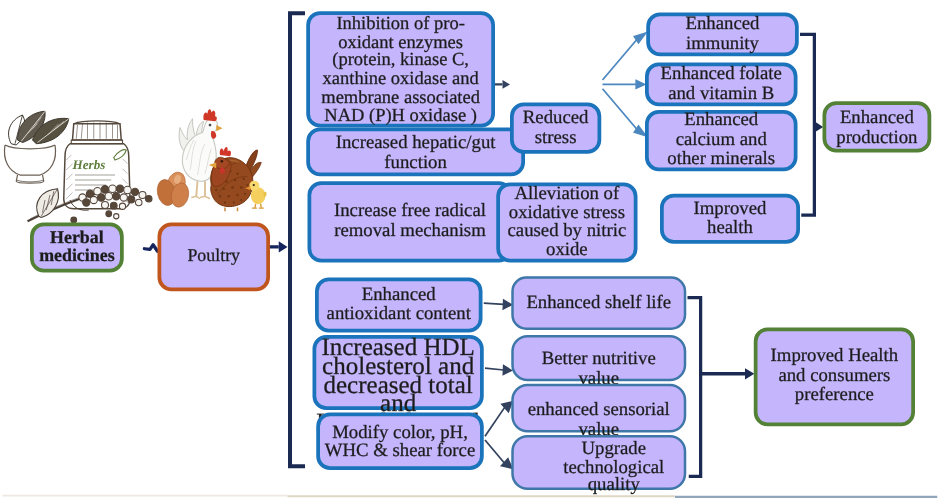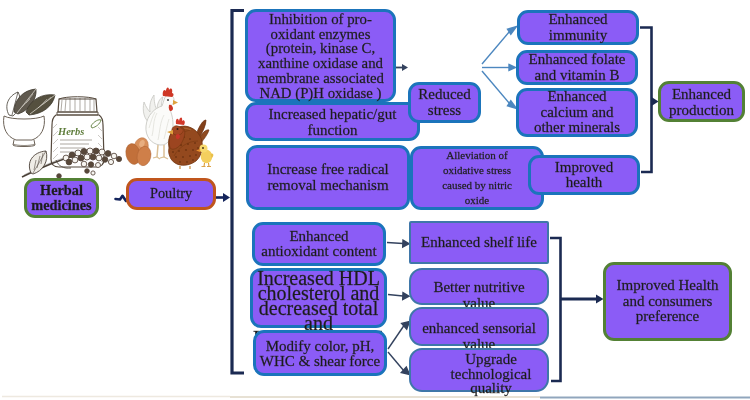--- a/index.html
+++ b/index.html
@@ -1,19 +1,19 @@
 <!DOCTYPE html>
 <html><head>
 <meta charset="utf-8">
 <style>
   html,body{margin:0;padding:0;}
   body{width:750px;height:400px;position:relative;background:#fff;overflow:hidden;
        font-family:"Liberation Serif",serif;color:#1c1c1c;}
   .bx{position:absolute;box-sizing:border-box;display:flex;align-items:center;justify-content:center;
-      text-align:center;background:#8b5cf6;border:3px solid #1b74bb;border-radius:11px;-webkit-text-stroke:0.3px rgba(35,35,35,0.75);
+      text-align:center;background:#c4b5fd;border:3px solid #1b74bb;border-radius:11px;-webkit-text-stroke:0.3px rgba(35,35,35,0.75);
       font-size:15px;line-height:15.4px;}
   .grn{border-color:#538135;}
   .org{border-color:#c0561d;}
   svg{position:absolute;left:0;top:0;}
 </style>
 </head>
 <body>
 
 <svg width="750" height="400" viewBox="0 0 750 400">
 
@@ -191,37 +191,37 @@
     <circle cx="203.5" cy="148.5" r="4" fill="#f7d96d"></circle>
     <path d="M200.2,149 L196,150.5 L200.2,152 Z" fill="#e8912e"></path>
     <circle cx="203" cy="148" r="0.9" fill="#3b2a14"></circle>
     <path d="M210.5,154 C213.5,152 214.5,156 211.5,158 Z" fill="#e9c04a"></path>
     <path d="M204.5,163 L204,166.5 M208.5,163 L209,166.5" stroke="#d99a38" stroke-width="1.1"></path>
     <path d="M201.5,166.5 L205.5,166.5 M207,166.5 L211,166.5" stroke="#d99a38" stroke-width="0.9"></path>
   </g>
 </svg>
 
 <div class="bx grn" style="left:24px;top:178px;width:75px;height:40px;font-weight:bold;font-size:14.3px;line-height:15.4px;">Herbal<br>medicines</div>
-<div class="bx org" style="left:126px;top:178px;width:90px;height:32px;font-size:14.3px;">Poultry</div>
+<div class="bx org" style="left:126px;top:178px;width:90px;height:55px;font-size:14.3px;">Poultry</div>
 
 <div class="bx" style="left:245px;top:9px;width:151px;height:92.5px;font-size:14.8px;line-height:14.7px;align-items:flex-start;">Inhibition of pro-<br>oxidant enzymes<br>(protein, kinase C,<br>xanthine oxidase and<br>membrane associated<br>NAD (P)H oxidase )</div>
 <div class="bx" style="left:245px;top:102px;width:175px;height:39px;padding-top:2px;">Increased hepatic/gut<br>function</div>
 <div class="bx" style="left:246px;top:145px;width:164px;height:65px;">Increase free radical<br>removal mechanism</div>
 
 <div class="bx" style="left:408px;top:47px;width:73px;height:41px;margin-top:35px;">Reduced<br>stress</div>
-<div class="bx" style="left:410px;top:146px;width:134px;height:64px;font-size:11px;line-height:15.2px;">Alleviation of<br>oxidative stress<br>caused by nitric<br>oxide</div>
+<div class="bx" style="left:397px;top:146px;width:113px;height:64px;font-size:15px;line-height:15.2px;">Alleviation of<br>oxidative stress<br>caused by nitric<br>oxide</div>
 
 <div class="bx" style="left:517px;top:10px;width:122px;height:35px;">Enhanced<br>immunity</div>
 <div class="bx" style="left:516px;top:50px;width:122px;height:35px;">Enhanced folate<br>and vitamin B</div>
 <div class="bx" style="left:516px;top:88px;width:122px;height:49px;">Enhanced<br>calcium and<br>other minerals</div>
 <div class="bx grn" style="left:658px;top:81px;width:87px;height:41px;padding-top:2px;">Enhanced<br>production</div>
 <div class="bx" style="left:528px;top:155px;width:112px;height:40px;">Improved<br>health</div>
 
 <div class="bx" style="left:252px;top:222px;width:134px;height:44px;">Enhanced<br>antioxidant content</div>
 <div class="bx" style="left:250px;top:268px;width:137px;height:60px;font-size:20px;line-height:14.9px;align-items:flex-start;">Increased HDL<br>cholesterol and<br>decreased total and<br>LDL cholesterol</div>
 <div class="bx" style="left:253px;top:330px;width:134px;height:46px;padding-top:2px;">Modify color, pH,<br>WHC &amp; shear force</div>
 
-<div class="bx" style="left:409px;top:221px;width:140px;height:43px;border:2.5px solid #3f77a9;border-radius:2px;">Enhanced shelf life</div>
+<div class="bx" style="left:409px;top:221px;width:140px;height:43px;border:2.5px solid #3f77a9;border-radius:12px;">Enhanced shelf life</div>
 <div class="bx" style="left:409px;top:268px;width:140px;height:37px;border:2.5px solid #3f77a9;border-radius:13px;padding-top:18px;">Better nutritive<br>value</div>
 <div class="bx" style="left:409px;top:307px;width:140px;height:39px;border:2.5px solid #3f77a9;border-radius:13px;padding-top:20px;">enhanced sensorial<br>value</div>
 <div class="bx" style="left:409px;top:348px;width:140px;height:44px;border:2.5px solid #3f77a9;border-radius:13px;line-height:14.6px;align-items:flex-start;padding-top:2px;padding-left:24px;">Upgrade<br>technological<br>quality</div>
 
 <div class="bx grn" style="left:603px;top:262px;width:129px;height:79px;">Improved Health<br>and consumers<br>preference</div>
 
 </body></html>

